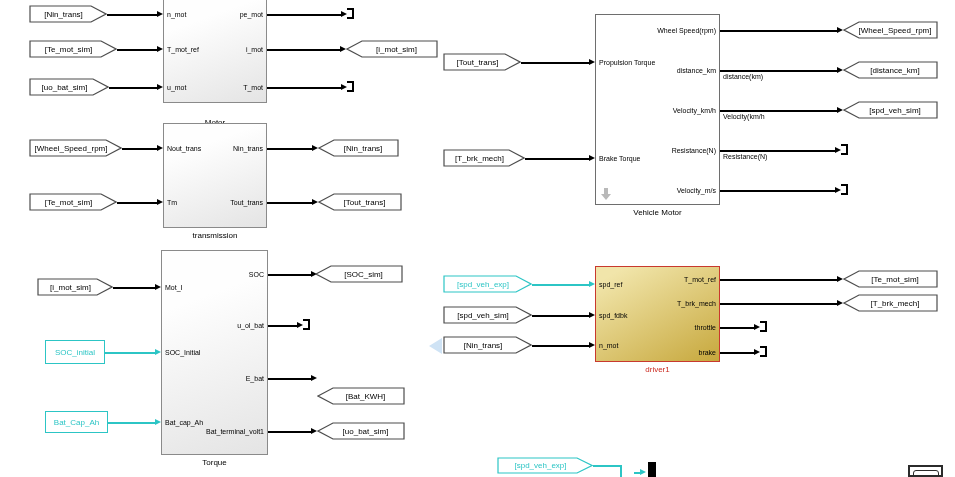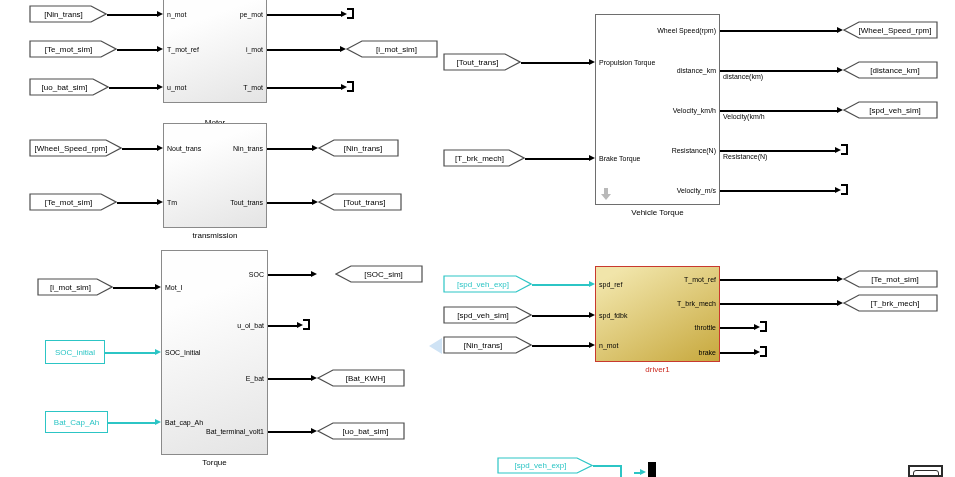--- a/index.html
+++ b/index.html
@@ -175,32 +175,32 @@
     <span class="port in" style="top:168px">Bat_cap_Ah</span>
     <span class="port out" style="top:20px">SOC</span>
     <span class="port out" style="top:71px">u_ol_bat</span>
     <span class="port out" style="top:124px">E_bat</span>
     <span class="port out" style="top:177px">Bat_terminal_volt1</span>
   </div>
   <div class="bname" style="left:161px;top:458px;width:107px">Torque</div>
 
   <div class="w" style="left:268px;top:274px;width:43px"></div>
   <div class="ah" style="left:311px;top:271px"></div>
-  <div class="tag goto" style="left:335px;top:265px;width:88px;height:18px">
+  <div class="tag goto" style="left:315px;top:265px;width:88px;height:18px">
       <svg width="88" height="18">
         <polygon points="1,9 16,1 87,1 87,17 16,17"></polygon>
       </svg>
       <span>[SOC_sim]</span>
     </div>
   <div class="w" style="left:268px;top:325px;width:29px"></div>
   <div class="ah" style="left:297px;top:322px"></div>
   <div class="term" style="left:303px;top:319px"></div>
   <div class="w" style="left:268px;top:378px;width:43px"></div>
   <div class="ah" style="left:311px;top:375px"></div>
-  <div class="tag goto" style="left:317px;top:369px;width:88px;height:18px">
+  <div class="tag goto" style="left:317px;top:387px;width:88px;height:18px">
       <svg width="88" height="18">
         <polygon points="1,9 16,1 87,1 87,17 16,17"></polygon>
       </svg>
       <span>[Bat_KWH]</span>
     </div>
   <div class="w" style="left:268px;top:431px;width:43px"></div>
   <div class="ah" style="left:311px;top:428px"></div>
   <div class="tag goto" style="left:317px;top:422px;width:88px;height:18px">
       <svg width="88" height="18">
         <polygon points="1,9 16,1 87,1 87,17 16,17"></polygon>
@@ -229,21 +229,21 @@
     <span class="port in" style="top:44px">Propulsion Torque</span>
     <span class="port in" style="top:140px">Brake Torque</span>
     <span class="port out" style="top:12px">Wheel Speed(rpm)</span>
     <span class="port out" style="top:52px">distance_km</span>
     <span class="port out" style="top:92px">Velocity_km/h</span>
     <span class="port out" style="top:132px">Resistance(N)</span>
     <span class="port out" style="top:172px">Velocity_m/s</span>
   </div>
   <div class="badge-stem" style="left:604px;top:188px"></div>
   <div class="badge-tri" style="left:601px;top:194px"></div>
-  <div class="bname" style="left:595px;top:208px;width:125px">Vehicle Torque</div>
+  <div class="bname" style="left:595px;top:208px;width:125px">Vehicle Motor</div>
 
   <div class="w" style="left:720px;top:30px;width:117px"></div>
   <div class="ah" style="left:837px;top:27px"></div>
   <div class="tag goto" style="left:843px;top:21px;width:95px;height:18px">
       <svg width="95" height="18">
         <polygon points="1,9 16,1 94,1 94,17 16,17"></polygon>
       </svg>
       <span>[Wheel_Speed_rpm]</span>
     </div>
 

